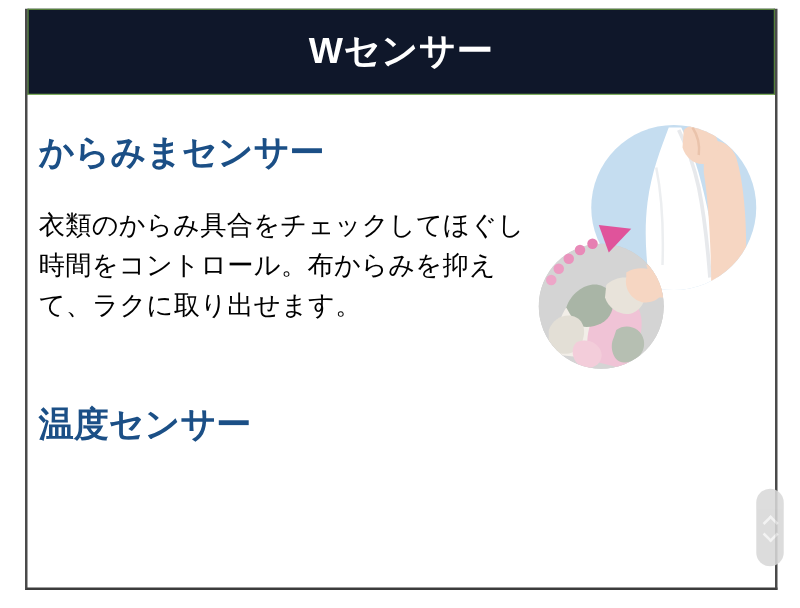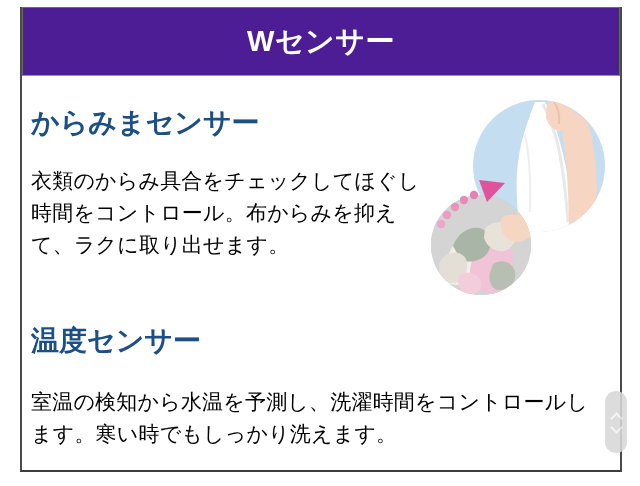--- a/index.html
+++ b/index.html
@@ -30,21 +30,21 @@
     border-top: 0;
   }
 
   
   #banner {
     position: absolute;
     left: 0px;
     top: 0px;
     width: 598px;
     height: 69px;
-    background: #4c1d95;
+    background: #0f172a;
     border: 1px solid #55803a;
     border-bottom: 1px solid #7fae5e;
     box-sizing: border-box;
     display: flex;
     align-items: center;
     justify-content: center;
   }
   #banner-title {
     color: #ffffff;
     font-size: 29px;
@@ -158,21 +158,20 @@
   </div>
 
   <div id="content">
 
     <h2 class="section-heading" id="heading-1">からみまセンサー</h2>
 
     <p class="body-text" id="para-1">衣類のからみ具合をチェックしてほぐし時間をコントロール。布からみを抑えて、ラクに取り出せます。</p>
 
     <h2 class="section-heading" id="heading-2">温度センサー</h2>
 
-    <p class="body-text" id="para-2">室温の検知から水温を予測し、洗濯時間をコントロールします。寒い時でもしっかり洗えます。</p>
 
     <div id="illustration">
       <svg width="205" height="215" viewBox="0 0 205 215" xmlns="http://www.w3.org/2000/svg">
         <defs>
           <clipPath id="clipTop">
               <circle cx="122" cy="78" r="66"></circle>
             </clipPath>
           <clipPath id="clipBot">
               <circle cx="64" cy="157" r="50"></circle>
             </clipPath>

